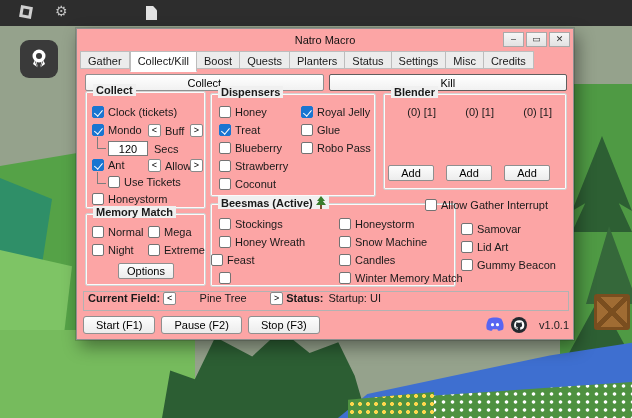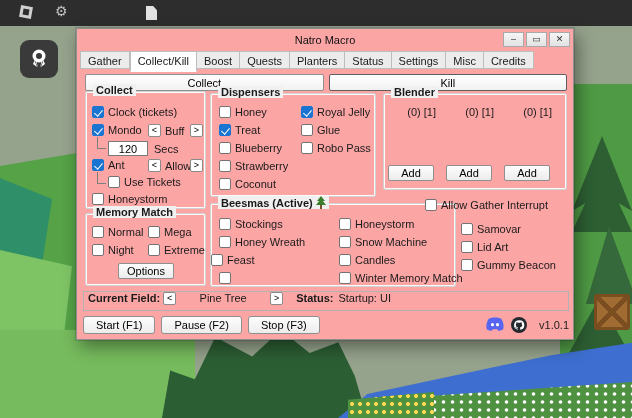--- a/index.html
+++ b/index.html
@@ -64,21 +64,21 @@
   .blender-slots{position:absolute;inset:6px 4px 6px 4px;display:flex}
   .slot{flex:1;display:flex;flex-direction:column;align-items:flex-start;justify-content:space-between;padding:6px 0 2px}
   .slot .val{align-self:flex-end;padding-right:10px}
   .slot .add{width:46px;height:16px;border:1px solid #8f8f8f;background:linear-gradient(#fdfdfd,#ececec);font-size:11px;font-family:inherit;border-radius:2px}
 
   .status-row{position:absolute;left:6px;top:262px;width:486px;height:20px;border:1px solid #b2b2b2;display:flex;align-items:flex-start;padding:0 4px;gap:3px}
   .status-row .bold{font-weight:bold;white-space:nowrap}
   .status-row .navbtn{position:static}
   .field-name{width:88px;text-align:center;white-space:nowrap}
   .status-val{white-space:nowrap;margin-left:2px}
-  .gap-l{margin-left:10px}
+  .gap-l{}
 
   .bottom-row{position:absolute;left:6px;top:286px;width:486px;height:19px;display:flex;align-items:center;gap:6px}
   .action-btn{height:18px;padding:0 12px;border:1px solid #8f8f8f;background:linear-gradient(#fdfdfd,#ececec);font-size:11px;font-family:inherit;border-radius:3px}
   .push{margin-left:auto}
   .version{color:#222;margin-left:6px}
   .icon-link{display:flex;align-items:center}
 </style>
 </head>
 <body>
 

